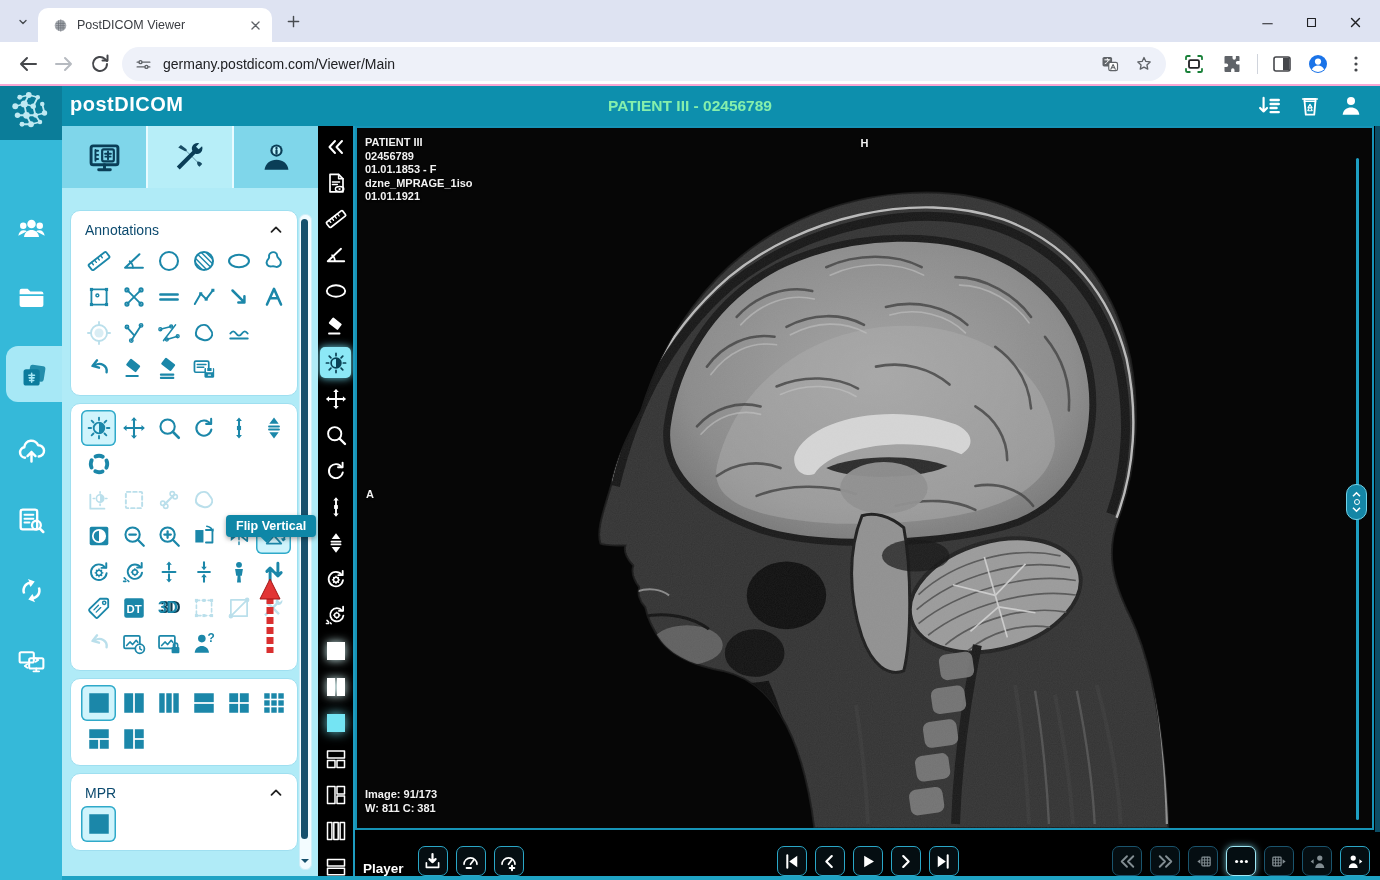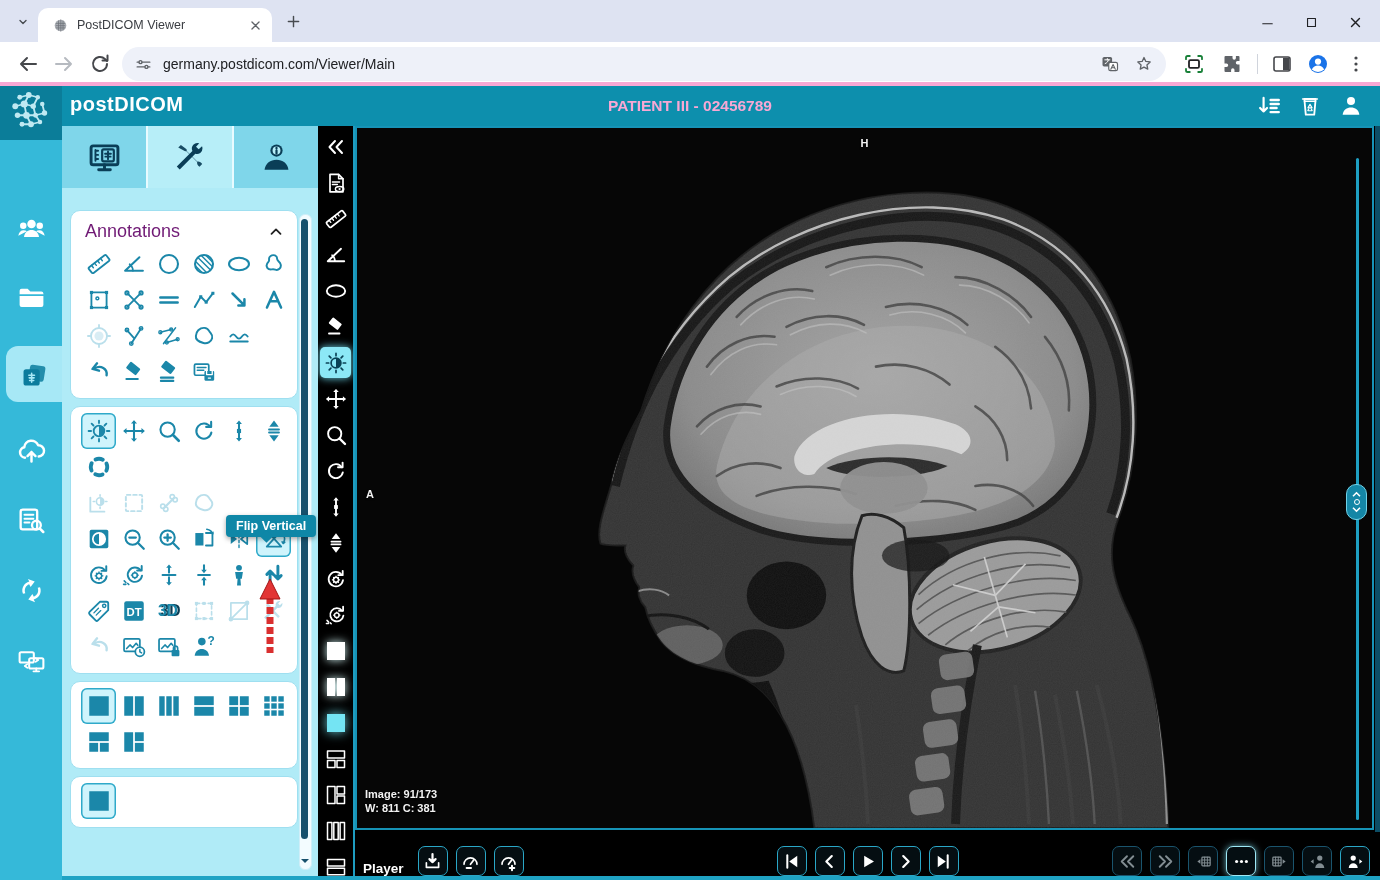--- a/index.html
+++ b/index.html
@@ -10,50 +10,50 @@
   .tabstrip{position:absolute;left:0;top:0;width:1380px;height:42px;background:#dee3f2;}
   .tabsearch{position:absolute;left:10px;top:9px;width:26px;height:26px;border-radius:8px;color:#474b50;display:flex;align-items:center;justify-content:center}
   .tabsearch svg{width:18px;height:18px}
   .tab{position:absolute;left:38px;top:8px;width:234px;height:34px;background:#fff;border-radius:10px 10px 0 0;display:flex;align-items:center;padding:16px 8px;box-sizing:border-box}
   .favicon{width:17px;height:17px;margin:0 8px 0 6px}
   .tabtitle{font-size:12.5px;color:#3a3d42;flex:1;white-space:nowrap;overflow:hidden}
   .tabclose{width:17px;height:17px;color:#5f6368}
   .newtab{position:absolute;left:284px;top:12px;width:19px;height:19px;color:#474b50}
   .winctl{position:absolute;top:9px;width:26px;height:26px;color:#202124;display:flex;align-items:center;justify-content:center}
   .winctl svg{width:19px;height:19px}
-  .navbar{position:absolute;left:0;top:42px;width:1380px;height:44px;background:#ffffff;border-bottom:4px solid #f9a8d4;box-sizing:border-box}
+  .navbar{position:absolute;left:0;top:42px;width:1380px;height:44px;background:#ffffff;border-bottom:2px solid #f9a8d4;box-sizing:border-box}
   .nbtn{position:absolute;top:10px;width:24px;height:24px;color:#45474b}
   .nbtn.dim{color:#b6bac0}
   .omnibox{position:absolute;left:122px;top:5px;width:1044px;height:34px;background:#eef1f9;border-radius:17px;display:flex;align-items:center;padding:0 12px;box-sizing:border-box}
   .omnibox .tune{width:19px;height:19px;color:#5f6368;margin-right:10px}
   .url{font-size:14px;color:#202124;flex:1}
   .obtn{width:20px;height:20px;color:#5f6368;margin-left:14px}
   .vsep{position:absolute;left:1257px;top:12px;width:1px;height:20px;background:#d0d4dc}
   
   .appbar{position:absolute;left:0;top:86px;width:1380px;height:40px;background:#0d8fad;}
   .logobox{position:absolute;left:0;top:86px;width:62px;height:54px;background:#0b7d99;z-index:5;overflow:hidden}
   .brand{position:absolute;left:70px;top:93px;font-size:20px;font-weight:700;color:#fff;letter-spacing:.5px}
-  .apptitle{position:absolute;left:0;top:97px;width:100%;text-align:center;font-size:15.5px;font-weight:700;color:#f9a8d4}
+  .apptitle{position:absolute;left:0;top:97px;width:100%;text-align:center;font-size:15.5px;font-weight:700;color:#86efac}
   .abar-actions{position:absolute;right:16px;top:93px;display:flex;gap:15px}
   .abtn{width:26px;height:26px;color:#fff}
   
   .sidebar{position:absolute;left:0;top:126px;width:62px;height:754px;background:#35b9d9;display:flex;flex-direction:column;align-items:center;padding-top:80px;box-sizing:border-box;gap:26px}
   .scell{width:62px;height:44px;color:#fff;display:flex;align-items:center;justify-content:center;flex:0 0 auto}
   .scell svg{width:31px;height:31px}
   .scell.on{background:#a7e8f6;width:56px;height:56px;margin-left:6px;border-radius:12px 0 0 12px;color:#0c7c9d;align-self:flex-end}
   
   .panel{position:absolute;left:62px;top:126px;width:256px;height:754px;background:#b0ebf7;}
   .ptabs{position:absolute;left:0;top:0;width:256px;height:62px;display:flex;gap:2px;background:#e8fbff}
   .ptab{flex:1;background:#7fd6ea;display:flex;align-items:center;justify-content:center;color:#0a3e57}
   .ptab svg{width:35px;height:35px}
   .ptab.on{background:#b7eef8}
   .pscroll{position:absolute;left:8px;top:84px;width:228px;bottom:14px;overflow:hidden}
   .card{background:#fff;border:1.5px solid #9fdff0;border-radius:10px;margin-bottom:7px;padding:6px 4px 8px 10px;box-sizing:border-box}
   .chead{display:flex;align-items:center;justify-content:space-between;padding:4px 8px 4px 4px}
-  .ctitle{font-size:18px;color:#701a75}
+  .ctitle{font-size:14px;color:#0c4a6e}
   .chev{width:18px;height:18px;color:#222}
   .irow{display:flex}
   .acell{width:35px;height:36px;display:flex;align-items:center;justify-content:center;color:#1b87a9;border-radius:6px}
   .acell svg{width:26px;height:26px}
   .acell.dis{color:#badfeb}
   .acell.on,.acell.hl{background:#cff4fc;box-shadow:inset 0 0 0 1.5px #2fa9c9}
   .pbar{position:absolute;right:6px;top:88px;bottom:10px;width:11px;background:#f3fcff;border:1px solid #cfeef8;border-radius:6px}
   .pthumb{position:absolute;left:1px;top:4px;width:7px;height:620px;background:#17516d;border-radius:4px}
   .pdn{position:absolute;left:1px;bottom:2px;width:0;height:0;border:4px solid transparent;border-top-color:#17516d}
   .tooltip{position:absolute;left:164px;top:389px;background:#0f87a7;color:#fff;font-size:12.5px;font-weight:700;padding:4px 10px;border-radius:4px;box-shadow:0 2px 5px rgba(0,0,0,.35);z-index:8;white-space:nowrap}
@@ -823,20 +823,28 @@
                 <g fill="currentColor" stroke="none">
                   <rect x="3" y="3" width="8.2" height="18"></rect>
                   <rect x="12.8" y="3" width="8.2" height="8.2"></rect>
                   <rect x="12.8" y="12.8" width="8.2" height="8.2"></rect>
                 </g>
               </svg>
             </span>
           </div>
       </div>
       <div class="card">
+        <div class="chead">
+            <span class="ctitle">MPR</span>
+            <span class="chev ic">
+              <svg viewBox="0 0 24 24" fill="none" stroke="currentColor" stroke-width="1.8" stroke-linecap="round" stroke-linejoin="round">
+                <path d="M6 14.5l6-6 6 6" stroke-width="2.4"></path>
+              </svg>
+            </span>
+          </div>
         <div class="irow">
             <span class="acell on">
               <svg viewBox="0 0 24 24">
                 <rect x="3" y="3" width="18" height="18" fill="#1b87a9"></rect>
               </svg>
             </span>
           </div>
       </div>
     </div>
     <div class="pbar">
@@ -1108,20 +1116,27 @@
               <path d="M500,580 C506,620 510,660 512,700"></path>
           </g>
           <g fill="none" stroke="#5a5a5a" stroke-width="2.4" opacity=".8">
             <path d="M680,566 C688,614 692,660 694,700"></path>
               <path d="M722,566 C732,616 738,662 740,700"></path>
           </g>
           <path d="M788,500 C804,560 812,620 814,700" fill="none" stroke="#b9b9b9" stroke-width="5" opacity=".7"></path>
           <rect width="1021" height="704" filter="url(#grain)" opacity=".16"></rect>
         </g>
       </svg>
+      <div class="ovl" style="left:8px;top:8px">
+        <div>PATIENT III</div>
+        <div>02456789</div>
+        <div>01.01.1853 - F</div>
+        <div>dzne_MPRAGE_1iso</div>
+        <div>01.01.1921</div>
+      </div>
       <div class="ovl" style="left:50%;top:9px;transform:translateX(-50%)">H</div>
       <div class="ovl" style="left:9px;top:360px">A</div>
       <div class="ovl" style="left:8px;bottom:13px">
         <div>Image: 91/173</div>
         <div>W: 811 C: 381</div>
       </div>
       <div class="slider-track"></div>
       <div class="slider-handle">
         <svg viewBox="0 0 10 8">
             <path d="M1 6 L5 2 L9 6" fill="none" stroke="#fff" stroke-width="1.8"></path>

